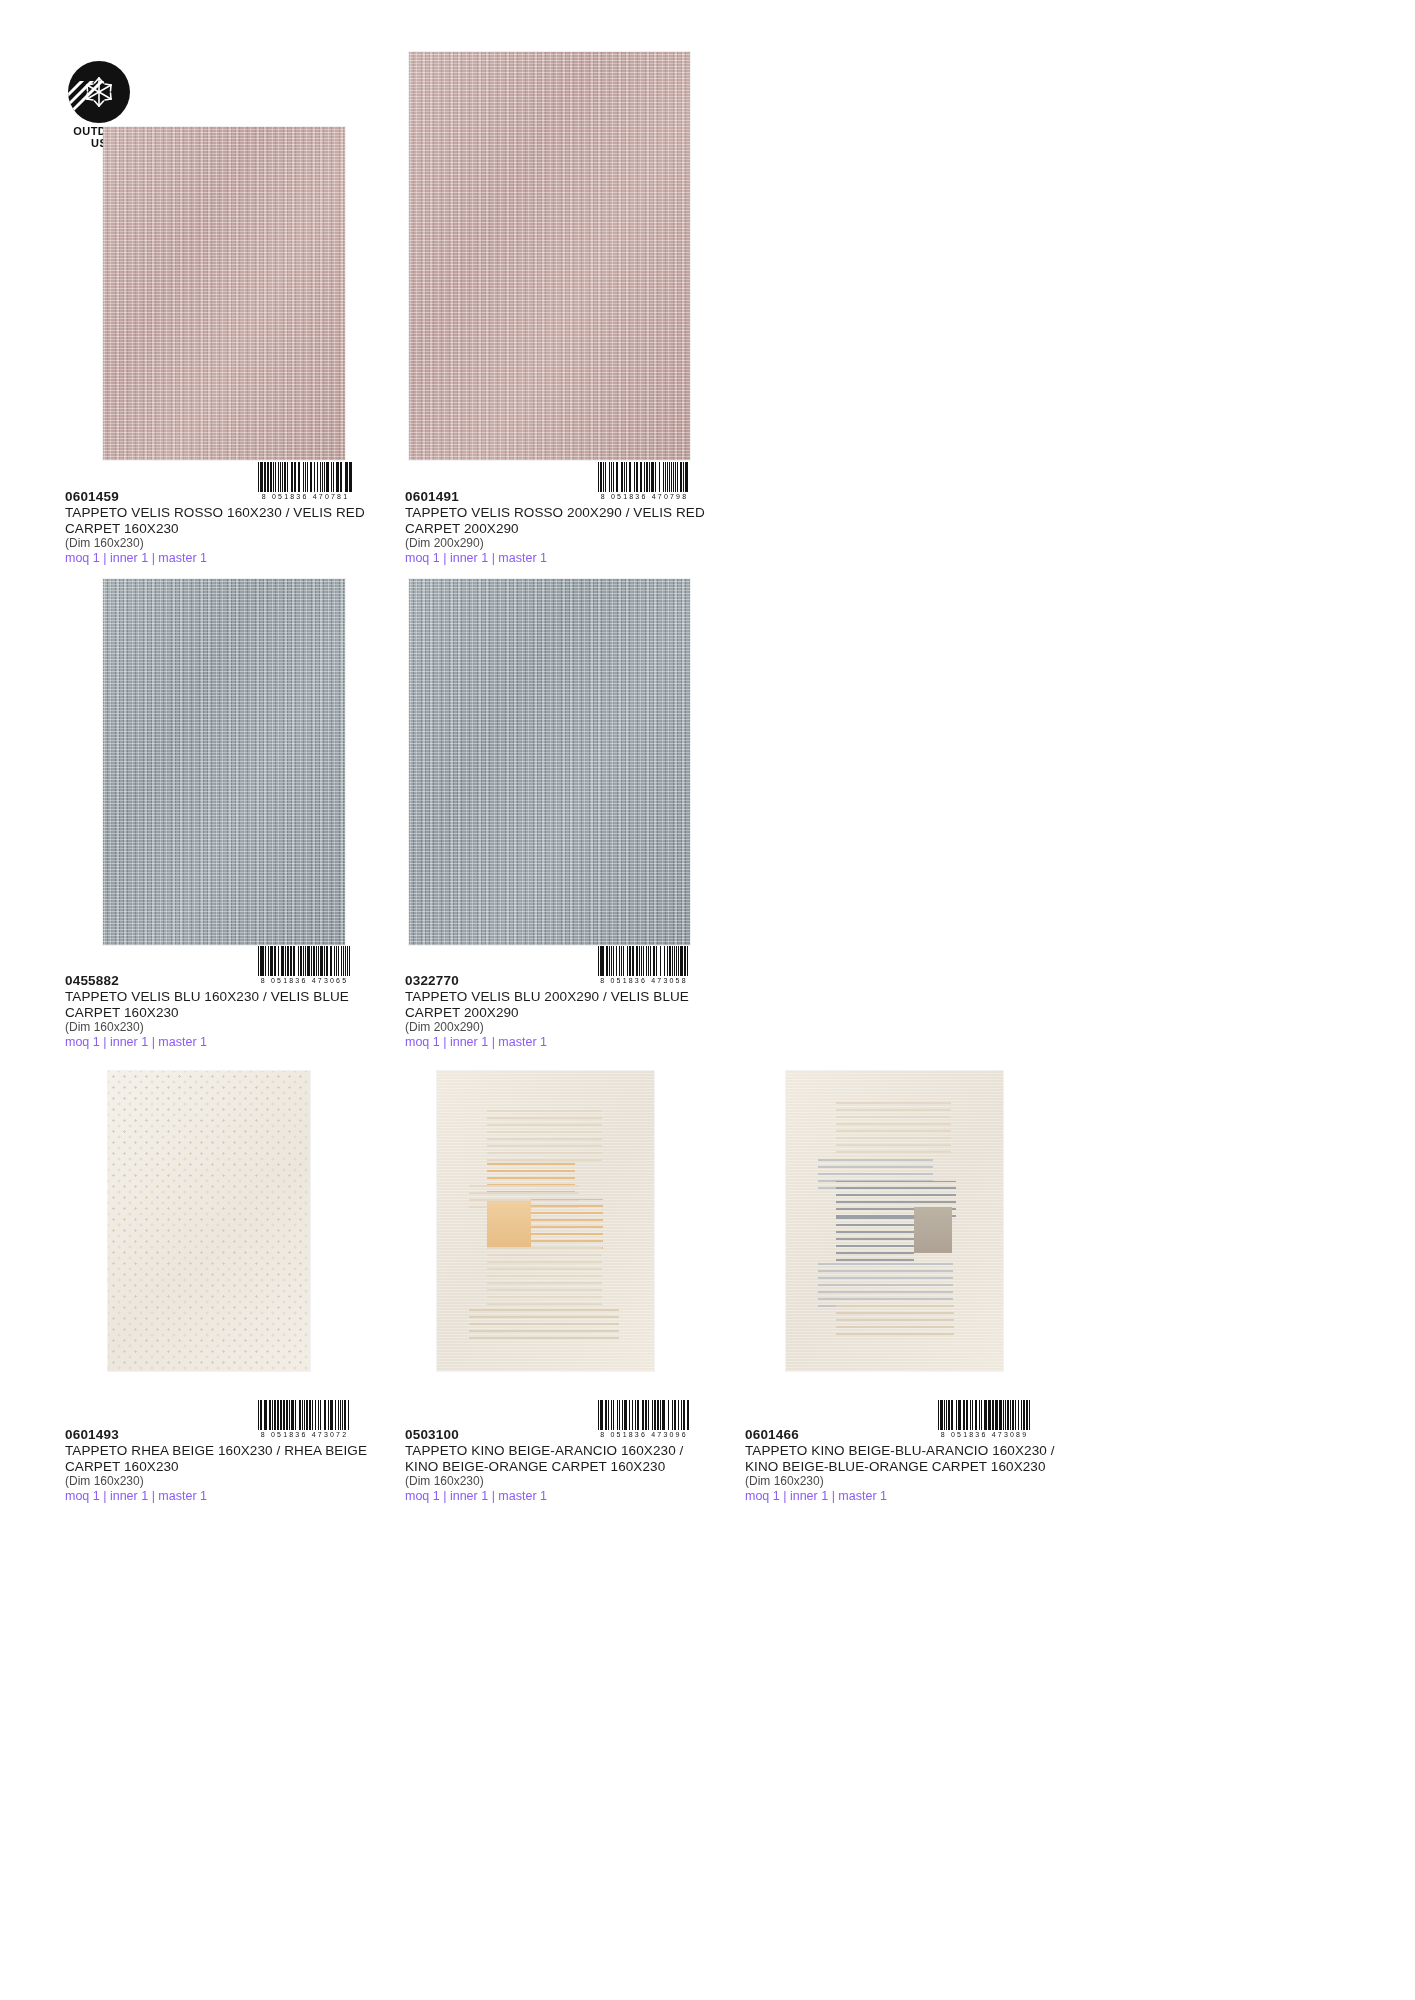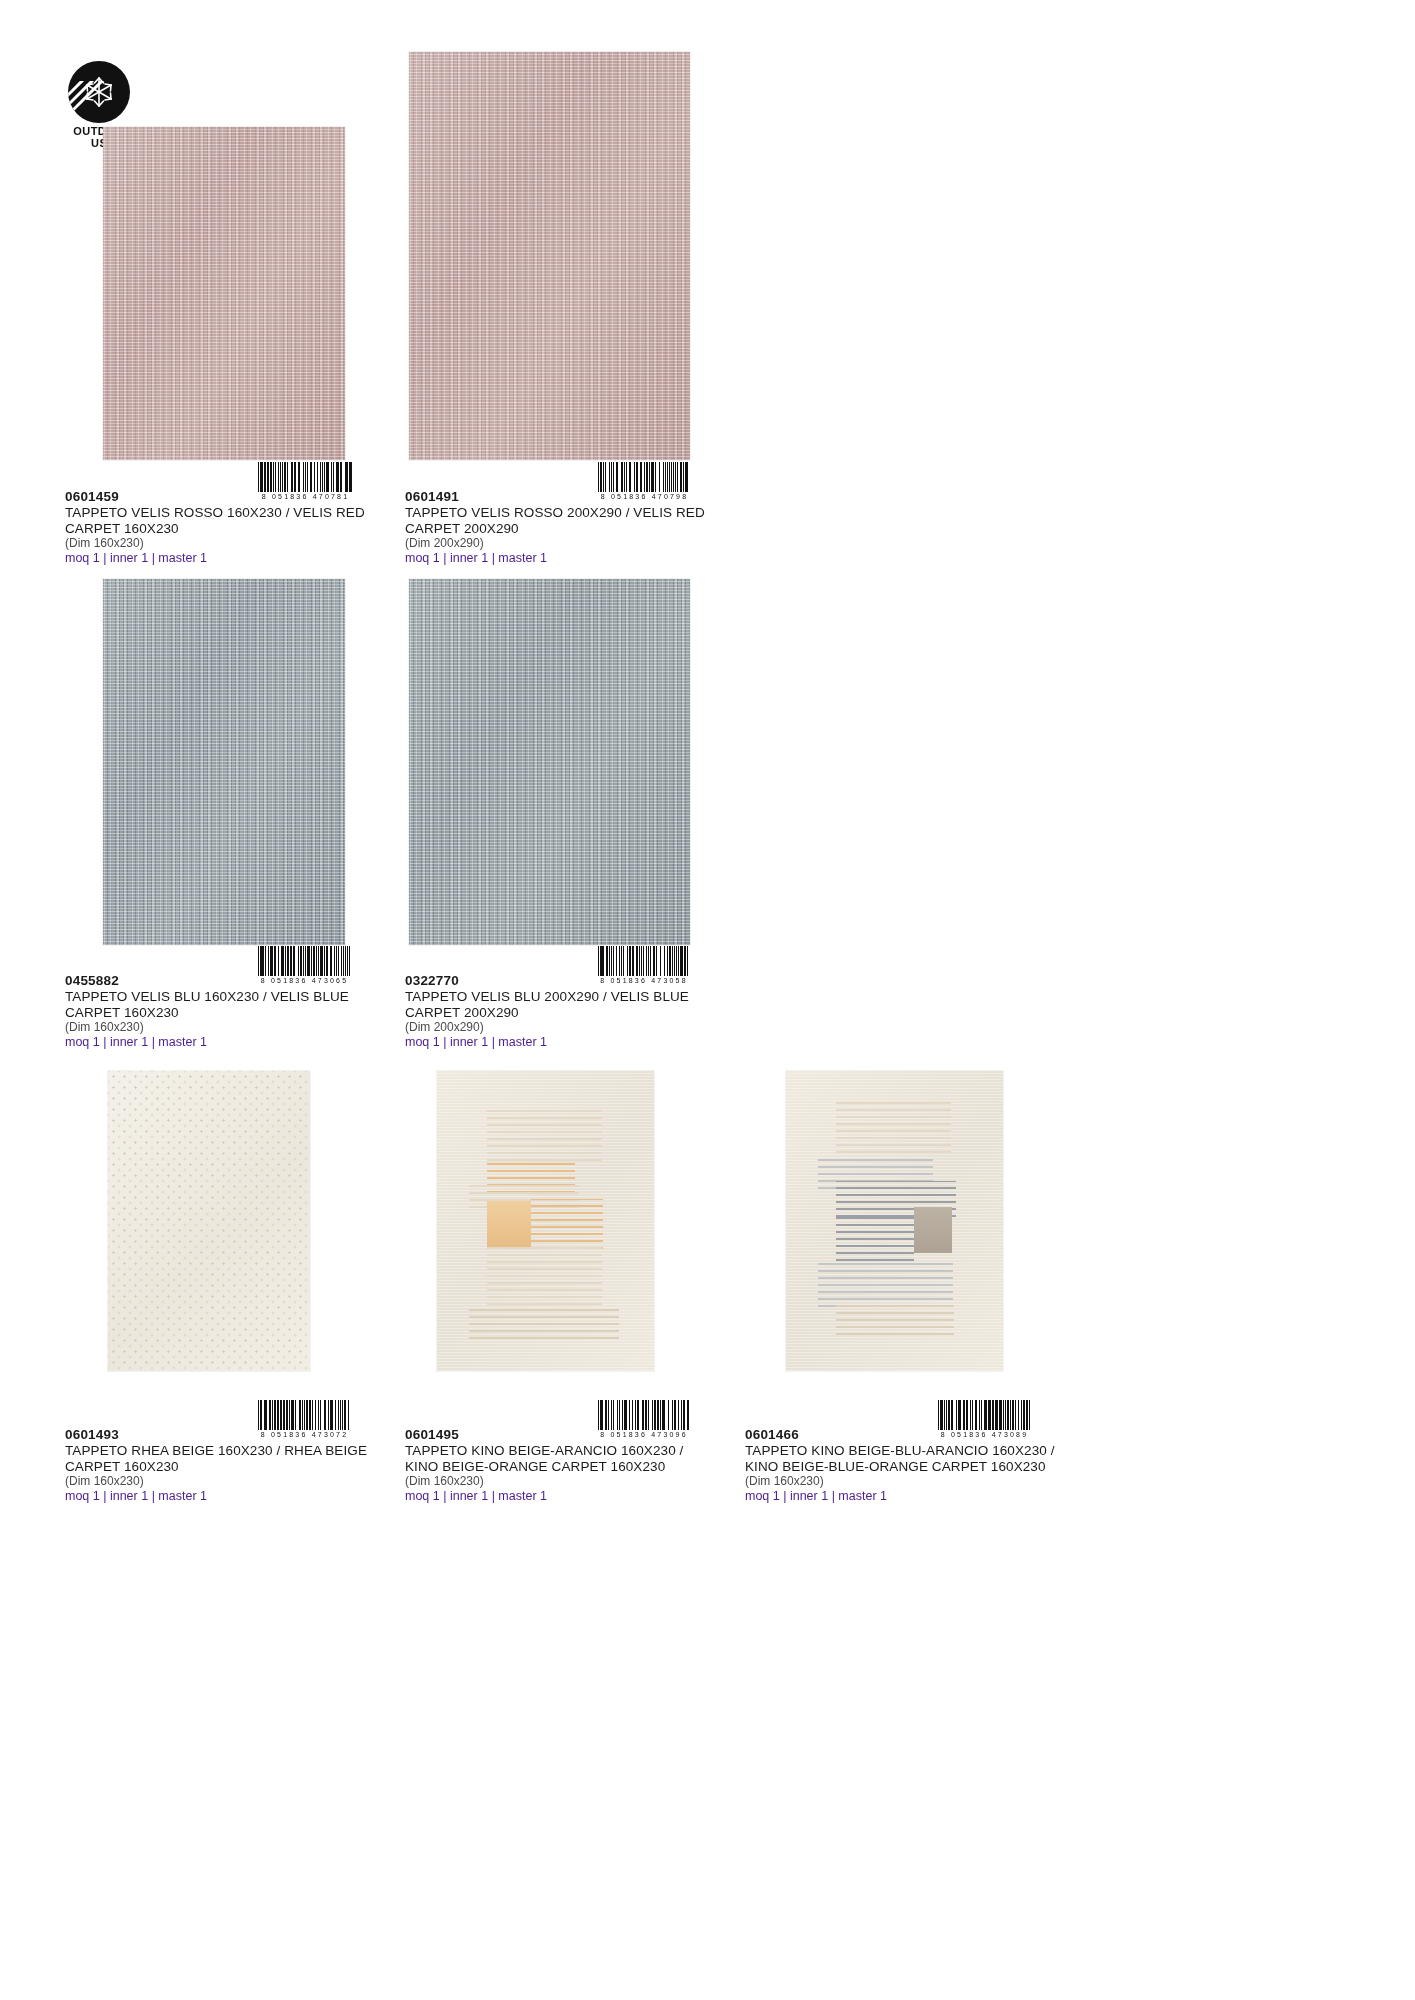--- a/index.html
+++ b/index.html
@@ -77,21 +77,21 @@
   .barcode{position:absolute;display:flex;flex-direction:column;align-items:center;}
   .barcode-bars{display:flex;align-items:flex-end;height:30px;}
   .barcode-bars i{display:block;background:#111;height:100%;}
   .barcode-digits{font-size:7px;letter-spacing:2.2px;color:#111;margin-top:1px;font-family:"Liberation Sans",sans-serif;}
 
   
   .ptext{position:absolute;color:#1b1b1b;}
   .pcode{font-size:13.5px;font-weight:bold;line-height:16px;letter-spacing:.2px;}
   .pdesc{font-size:13.5px;line-height:15.5px;letter-spacing:.1px;}
   .pdim{font-size:12px;line-height:15px;color:#4a4a4a;}
-  .pmoq{font-size:12.5px;line-height:15px;color:#4c1d95;}
+  .pmoq{font-size:12.5px;line-height:15px;color:#8b5cf6;}
 
   
   .footer{position:absolute;left:0;bottom:0;width:1415px;height:58px;}
   .footer-rule{position:absolute;left:58px;right:58px;top:0;height:1px;background:#cfcfcf;}
   .footer-title{position:absolute;left:60px;top:16px;font-size:15px;font-weight:bold;color:#111;letter-spacing:.2px;}
   .pager{position:absolute;left:0;right:0;top:14px;display:flex;justify-content:center;align-items:baseline;gap:12px;}
   .pg-left{font-size:17px;color:#555;}
   .pg-sep{font-size:17px;color:#777;}
   .pg-right{font-size:19px;font-weight:bold;color:#111;}
 </style>
@@ -604,21 +604,21 @@
         <i style="width: 1px;"></i>
         <i style="width: 1px; background: transparent;"></i>
         <i style="width: 2px;"></i>
         <i style="width: 2px; background: transparent;"></i>
         <i style="width: 2px;"></i>
         <i style="width: 1px; background: transparent;"></i>
       </div>
     <div class="barcode-digits">8  051836  473096</div>
   </div>
   <div class="ptext" style="left:405px;top:1427px;width:300px;">
-    <div class="pcode">0601495</div>
+    <div class="pcode">0503100</div>
     <div class="pdesc">TAPPETO KINO BEIGE-ARANCIO 160X230 / KINO BEIGE-ORANGE CARPET 160X230</div>
     <div class="pdim">(Dim 160x230)</div>
     <div class="pmoq">moq 1  |  inner 1  |  master 1</div>
   </div>
 
   <div class="rug-wrap" style="position:absolute;left:786px;top:1071px;width:217px;height:300px;">
     <div class="rug kino-base" style="width:217px;height:300px;">
       <div class="kblock kb-stripes-cream" style="left:50px;top:30px;width:115px;height:52px;"></div>
       <div class="kblock kb-stripes-lgrey" style="left:32px;top:84px;width:115px;height:34px;"></div>
       <div class="kblock kb-stripes-grey" style="left:50px;top:110px;width:120px;height:36px;"></div>

